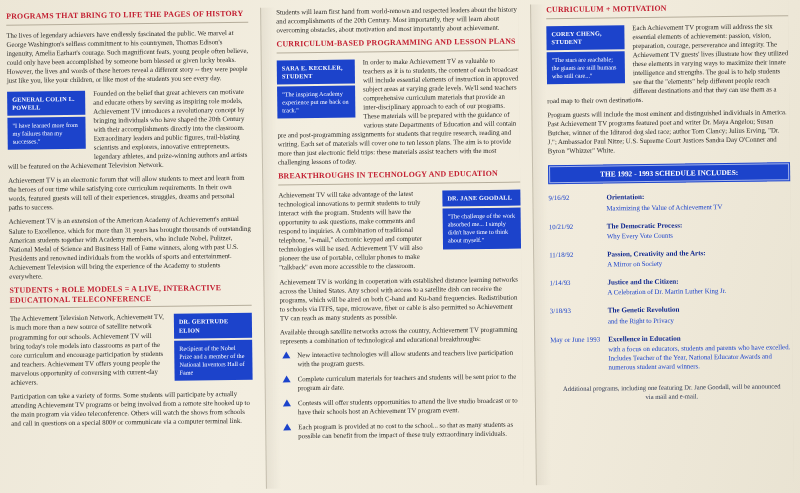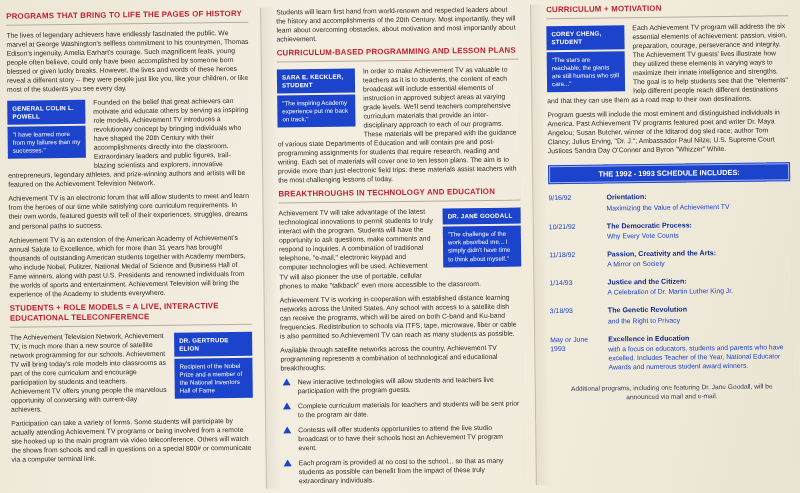--- a/index.html
+++ b/index.html
@@ -1,19 +1,19 @@
 <!DOCTYPE html>
 <html><head>
 <meta charset="utf-8">
 <style>
   html,body { margin:0; padding:0; background:#1c1c1f; }
   .stage {
     position:relative; width:800px; height:493px; overflow:hidden;
     background: radial-gradient(ellipse at 50% 45%, #3a3a40 0%, #27272b 55%, #161618 100%);
-    font-family:Liberation Sans, sans-serif;
+    font-family:Liberation Serif, serif;
   }
   .paper {
     position:absolute; left:-9px; top:-7px; width:818px; height:507px;
     transform:rotate(-0.7deg);
     background: linear-gradient(105deg, #ece6d6 0%, #f3eee0 38%, #f1ebdc 70%, #e9e3d2 100%);
     box-shadow: 0 0 22px rgba(0,0,0,0.65);
     box-sizing:border-box; padding:13px 18px;
     display:flex;
   }
   .col { flex:1 1 0; min-width:0; }

